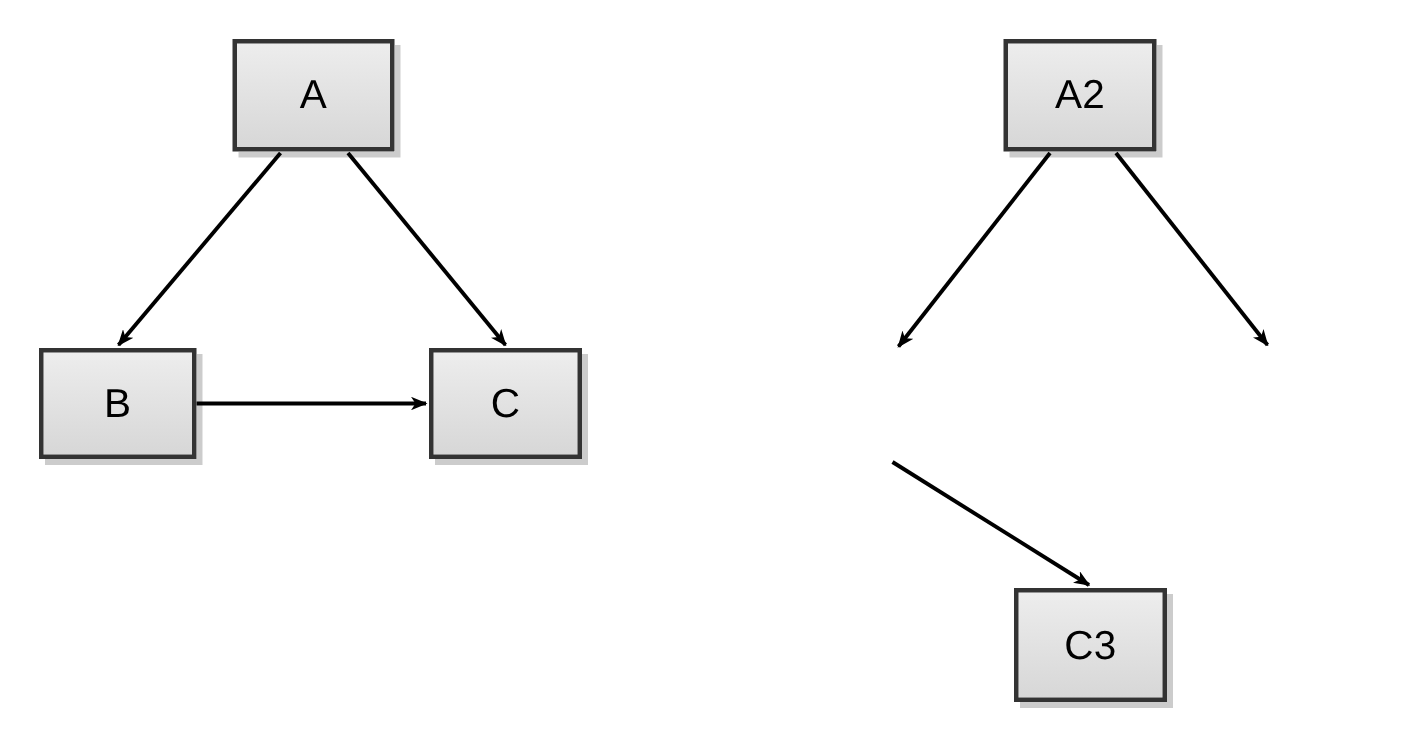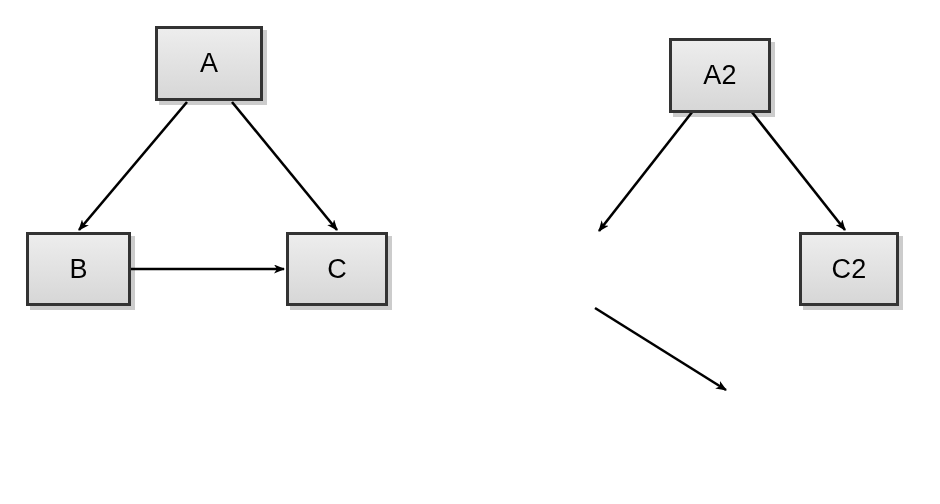--- a/index.html
+++ b/index.html
@@ -69,20 +69,20 @@
 
   <div class="node" style="left: 155px; top: 26px; width: 108px; height: 75px;">
     <span class="node-label">A</span>
   </div>
   <div class="node" style="left: 26px; top: 232px; width: 105px; height: 74px;">
     <span class="node-label">B</span>
   </div>
   <div class="node" style="left: 286px; top: 232px; width: 102px; height: 74px;">
     <span class="node-label">C</span>
   </div>
-  <div class="node" style="left: 669px; top: 38px; width: 102px; height: 75px;">
+  <div class="node" style="left: 669px; top: 26px; width: 102px; height: 75px;">
     <span class="node-label">A2</span>
   </div>
-  <div class="node" style="left: 799px; top: 232px; width: 100px; height: 74px;">
-    <span class="node-label">C2</span>
+  <div class="node" style="left: 676px; top: 392px; width: 102px; height: 76px;">
+    <span class="node-label">C3</span>
   </div>
 
 </div>
 
 </body></html>

